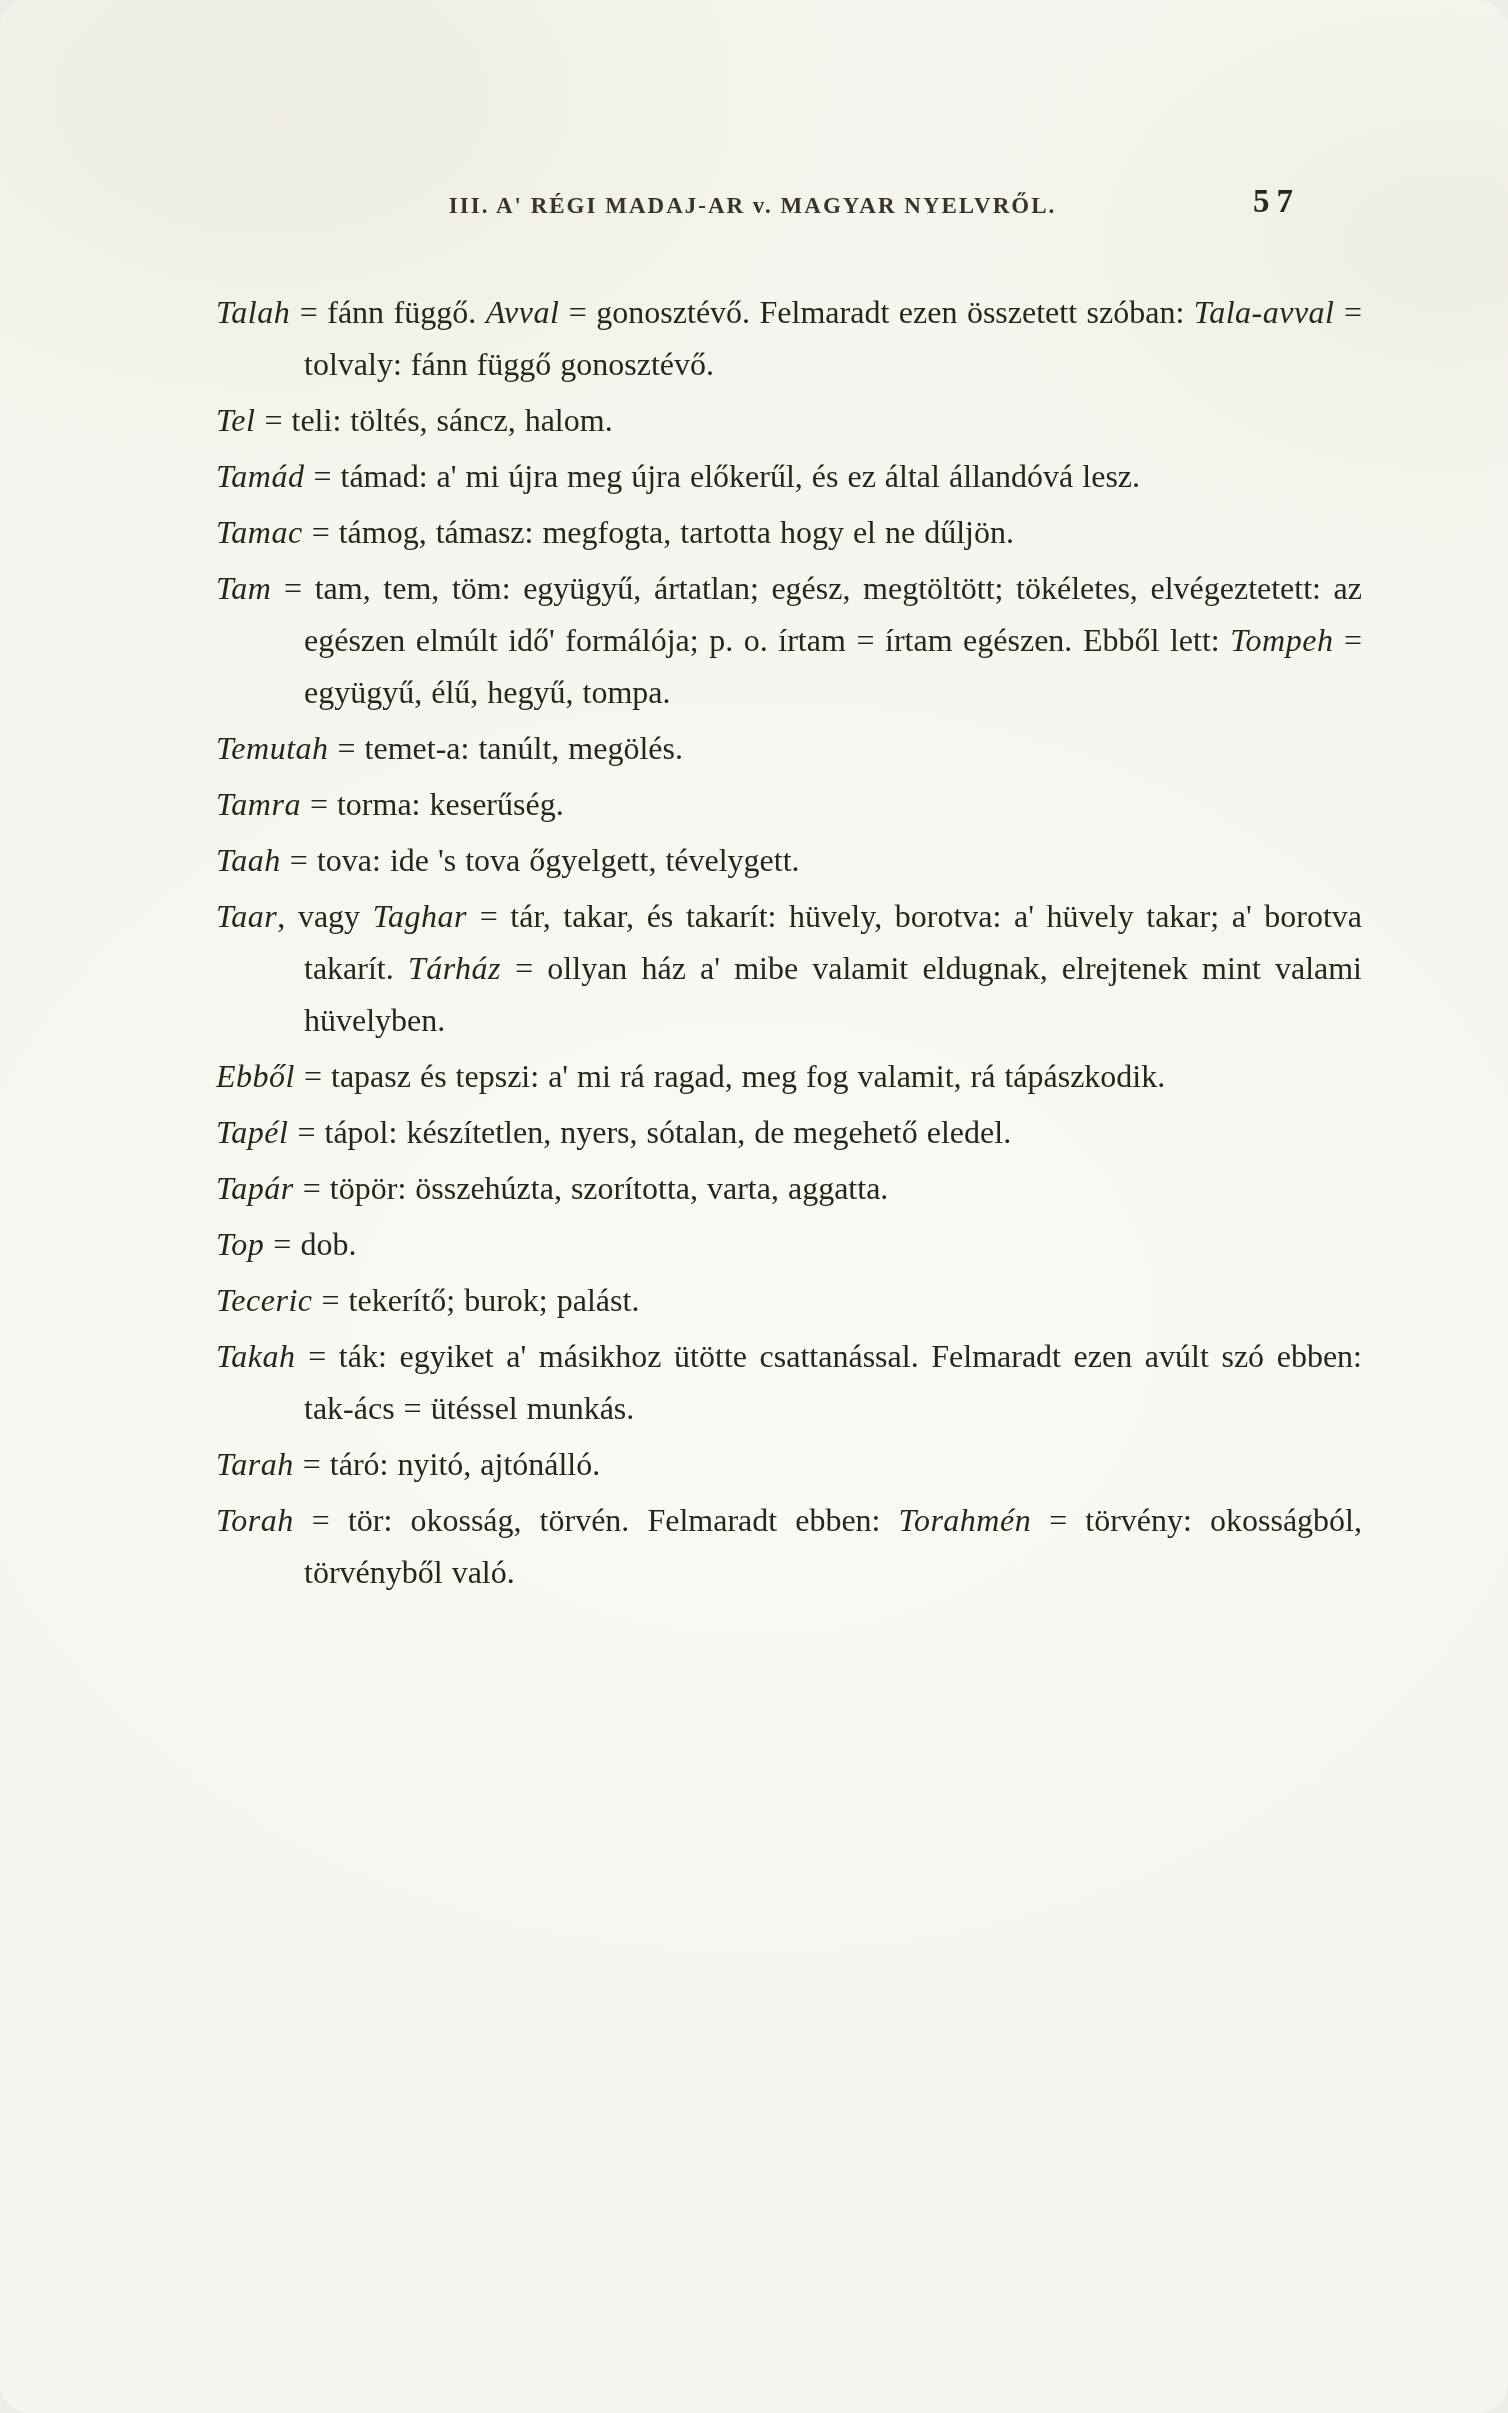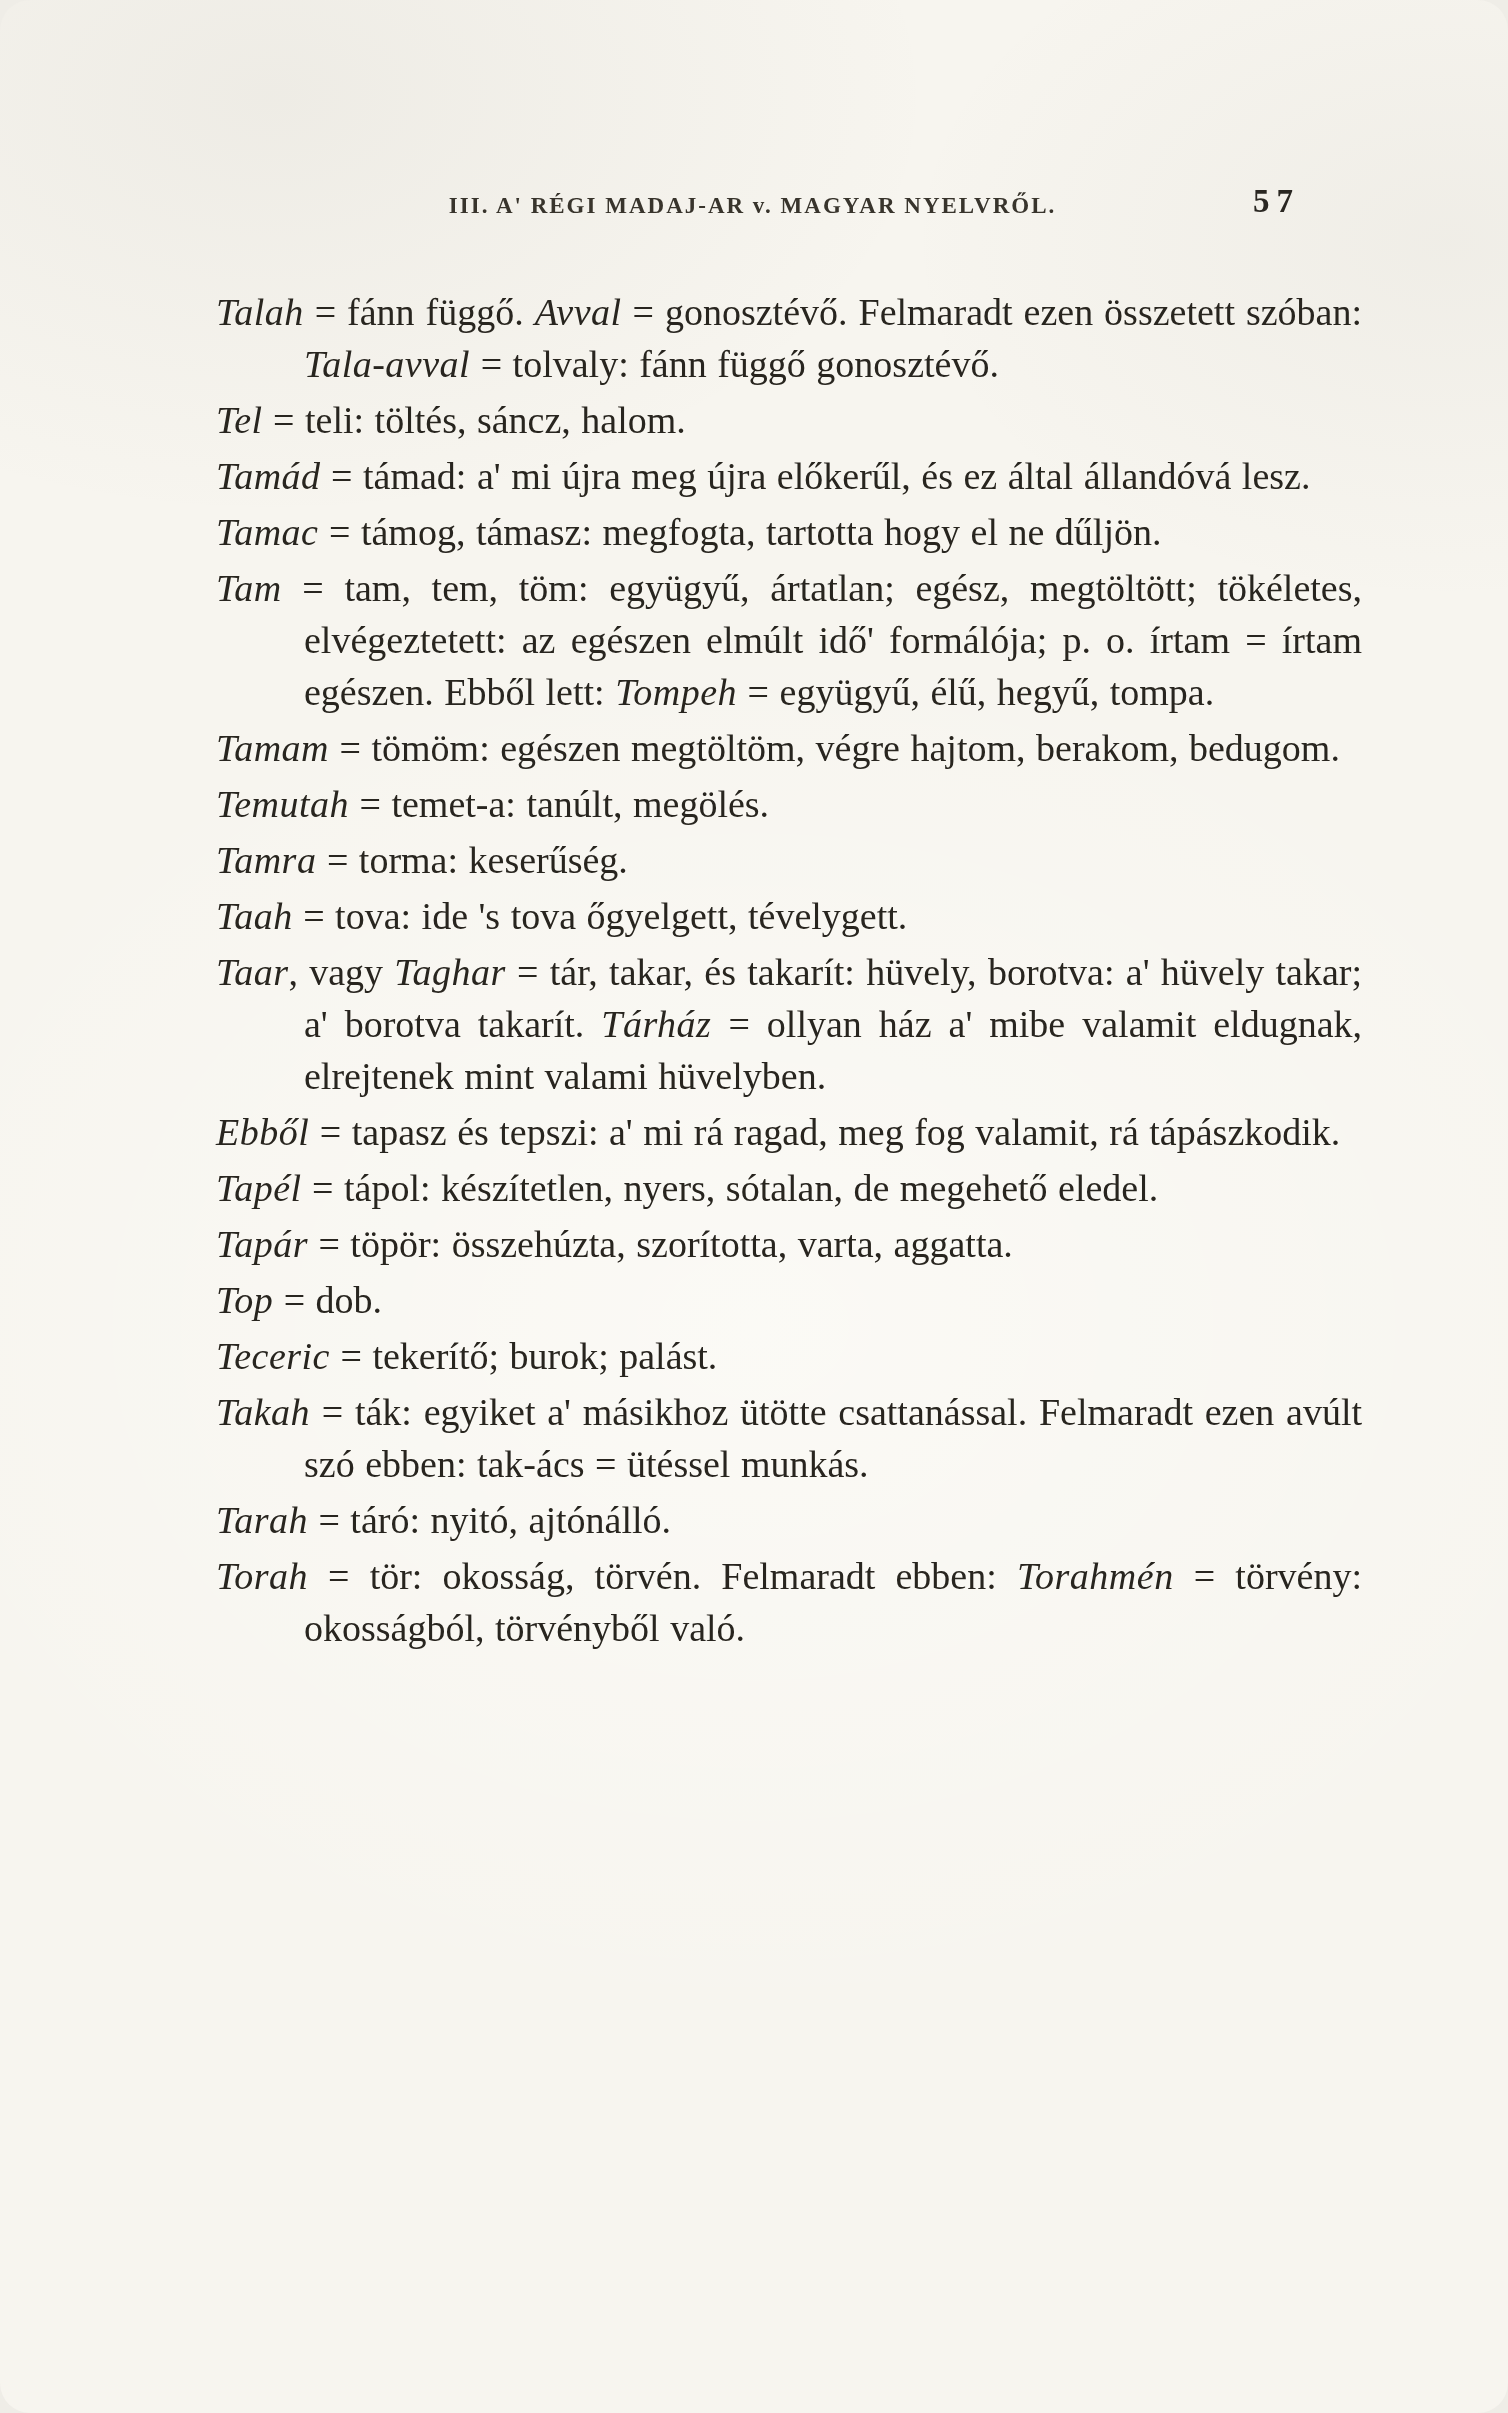--- a/index.html
+++ b/index.html
@@ -58,21 +58,21 @@
     letter-spacing: 7px;
     color: #2a2722;
   }
   .entries {
     width: 100%;
   }
   p.entry {
     margin: 0 0 4px 0;
     padding-left: 88px;
     text-indent: -88px;
-    font-size: 38px;
+    font-size: 32px;
     line-height: 52px;
     text-align: justify;
     color: #28251f;
     word-spacing: 1px;
   }
   .hw {
     font-style: italic;
     letter-spacing: 0.5px;
   }
 </style>
@@ -86,21 +86,20 @@
       <div class="running-title">III. A' RÉGI MADAJ-AR v. MAGYAR NYELVRŐL.</div>
       <div class="page-number">57</div>
     </header>
 
     <main class="entries" style="color: rgb(40, 37, 31);">
         <p class="entry"><span class="hw">Talah</span><span> = fánn függő. </span><span class="hw">Avval</span><span> = gonosztévő. Felmaradt ezen összetett szóban: </span><span class="hw">Tala-avval</span><span> = tolvaly: fánn függő gonosztévő.</span></p>
         <p class="entry"><span class="hw">Tel</span><span> = teli: töltés, sáncz, halom.</span></p>
         <p class="entry"><span class="hw">Tamád</span><span> = támad: a' mi újra meg újra előkerűl, és ez által állandóvá lesz.</span></p>
         <p class="entry"><span class="hw">Tamac</span><span> = támog, támasz: megfogta, tartotta hogy el ne dűljön.</span></p>
         <p class="entry"><span class="hw">Tam</span><span> = tam, tem, töm: együgyű, ártatlan; egész, megtöltött; tökéletes, elvégeztetett: az egészen elmúlt idő' formálója; p. o. írtam = írtam egészen. Ebből lett: </span><span class="hw">Tompeh</span><span> = együgyű, élű, hegyű, tompa.</span></p>
-        <p class="entry"><span class="hw">Tamam</span><span> = tömöm: egészen megtöltöm, végre hajtom, berakom, bedugom.</span></p>
         <p class="entry"><span class="hw">Temutah</span><span> = temet-a: tanúlt, megölés.</span></p>
         <p class="entry"><span class="hw">Tamra</span><span> = torma: keserűség.</span></p>
         <p class="entry"><span class="hw">Taah</span><span> = tova: ide 's tova őgyelgett, tévelygett.</span></p>
         <p class="entry"><span class="hw">Taar</span><span>, vagy </span><span class="hw">Taghar</span><span> = tár, takar, és takarít: hüvely, borotva: a' hüvely takar; a' borotva takarít. </span><span class="hw">Tárház</span><span> = ollyan ház a' mibe valamit eldugnak, elrejtenek mint valami hüvelyben.</span></p>
         <p class="entry"><span class="hw">Ebből</span><span> = tapasz és tepszi: a' mi rá ragad, meg fog valamit, rá tápászkodik.</span></p>
         <p class="entry"><span class="hw">Tapél</span><span> = tápol: készítetlen, nyers, sótalan, de megehető eledel.</span></p>
         <p class="entry"><span class="hw">Tapár</span><span> = töpör: összehúzta, szorította, varta, aggatta.</span></p>
         <p class="entry"><span class="hw">Top</span><span> = dob.</span></p>
         <p class="entry"><span class="hw">Teceric</span><span> = tekerítő; burok; palást.</span></p>
         <p class="entry"><span class="hw">Takah</span><span> = ták: egyiket a' másikhoz ütötte csattanással. Felmaradt ezen avúlt szó ebben: tak-ács = ütéssel munkás.</span></p>

